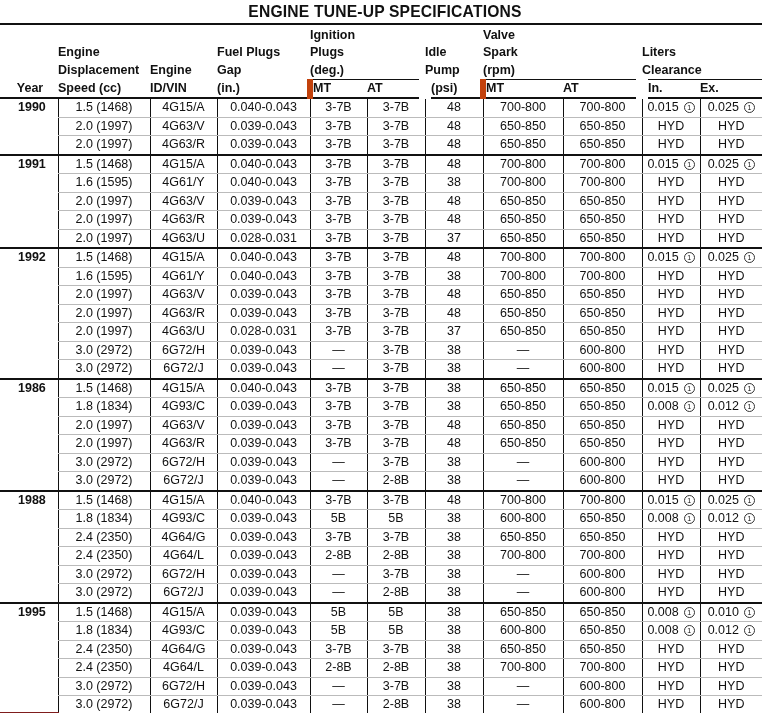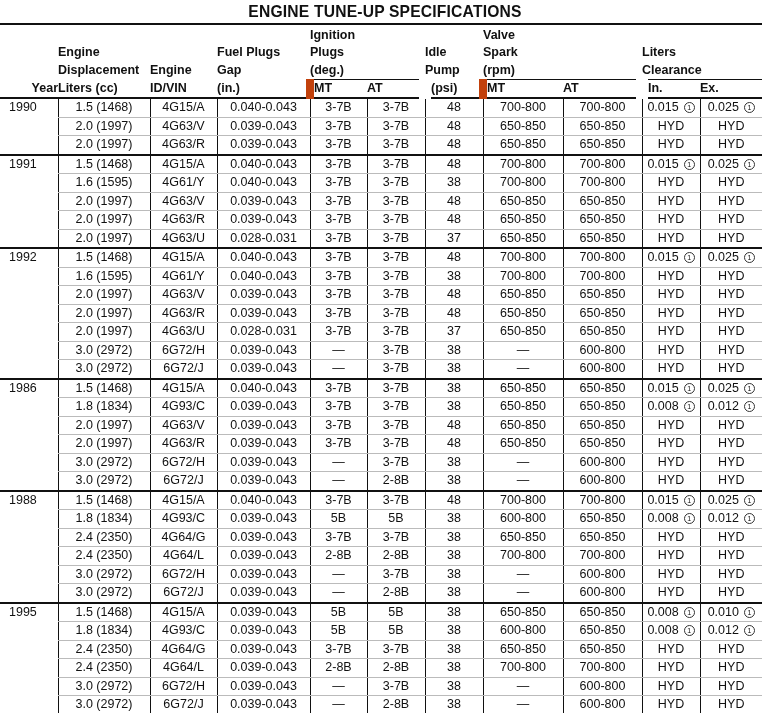--- a/index.html
+++ b/index.html
@@ -13,31 +13,31 @@
   table.spec col.c-eng { width: 67px; }
   table.spec col.c-spark { width: 93px; }
   table.spec col.c-imt { width: 57px; }
   table.spec col.c-iat { width: 58px; }
   table.spec col.c-fuel { width: 58px; }
   table.spec col.c-smt { width: 80px; }
   table.spec col.c-sat { width: 79px; }
   table.spec col.c-in { width: 58px; }
   table.spec col.c-ex { width: 62px; }
   thead th { font-weight: bold; font-size: 12.5px; text-align: left; padding: 0; height: 17.5px; line-height: 17px; vertical-align: bottom; white-space: nowrap; }
-  thead th.left { text-align: right; padding-left: 2px; }
+  thead th.left { text-align: center; padding-left: 2px; }
   thead tr.h4 th { border-bottom: 2px solid #111; }
   thead th.sub { border-top: 1.5px solid #111; }
   thead th.subgap-r { border-right: 12px solid #fff; }
-  thead th.subgap-l { border-left: 8px solid #c2410c; }
+  thead th.subgap-l { border-left: 6px solid #c2410c; }
   tbody td { text-align: center; height: 17.5px; line-height: 17px; padding: 0; border-left: 1.5px solid #111; border-bottom: 1px solid #bbb; white-space: nowrap; }
-  tbody td.year { border-left: none; text-align: left; padding-left: 9px; font-weight: normal; vertical-align: top; border-bottom: none; }
+  tbody td.year { border-left: none; text-align: left; padding-left: 18px; font-weight: bold; vertical-align: top; border-bottom: none; }
   tbody tr.grp-first td { border-top: 2px solid #111; }
   tbody tr.grp-first td.year { border-top: 2px solid #111; }
   tbody tr.last-row td { border-bottom: 2px solid #111; }
-  tbody td.year.last-year { border-bottom: 2px solid #7f1d1d; }
+  tbody td.year.last-year { border-bottom: 6px solid #7f1d1d; }
   .fn { display: inline-block; width: 9px; height: 9px; border: 1px solid #333; border-radius: 50%; font-size: 7px; line-height: 9px; text-align: center; margin-left: 5px; vertical-align: 1px; }
 </style>
 </head>
 <body>
 
 <div class="page">
   <div class="title">ENGINE TUNE-UP SPECIFICATIONS</div>
   <div class="title-rule"></div>
 
   <table class="spec">
@@ -81,21 +81,21 @@
         <th>Displacement</th>
         <th>Engine</th>
         <th>Gap</th>
         <th colspan="2">(deg.)</th>
         <th>Pump</th>
         <th colspan="2">(rpm)</th>
         <th colspan="2">Clearance</th>
       </tr>
       <tr class="h4">
         <th class="left">Year</th>
-        <th>Liters (cc)</th>
+        <th>Speed (cc)</th>
         <th>ID/VIN</th>
         <th>(in.)</th>
         <th class="sub subgap-l">MT</th>
         <th class="sub subgap-r">AT</th>
         <th>(psi)</th>
         <th class="sub subgap-l">MT</th>
         <th class="sub subgap-r">AT</th>
         <th class="sub subgap-l">In.</th>
         <th class="sub">Ex.</th>
       </tr>

